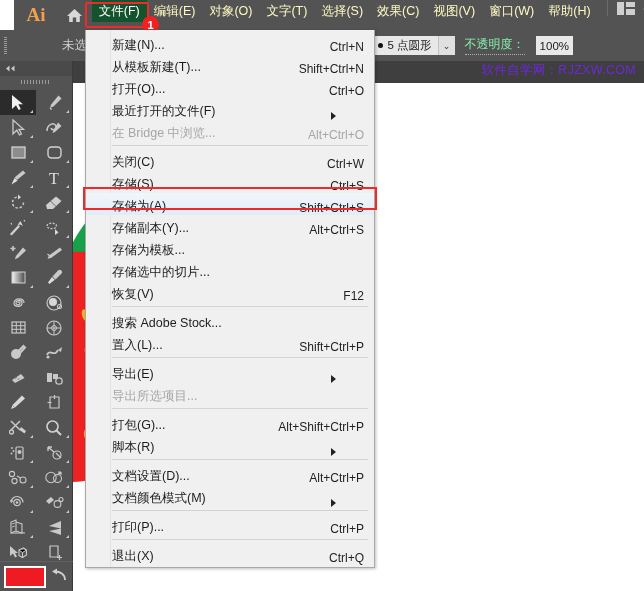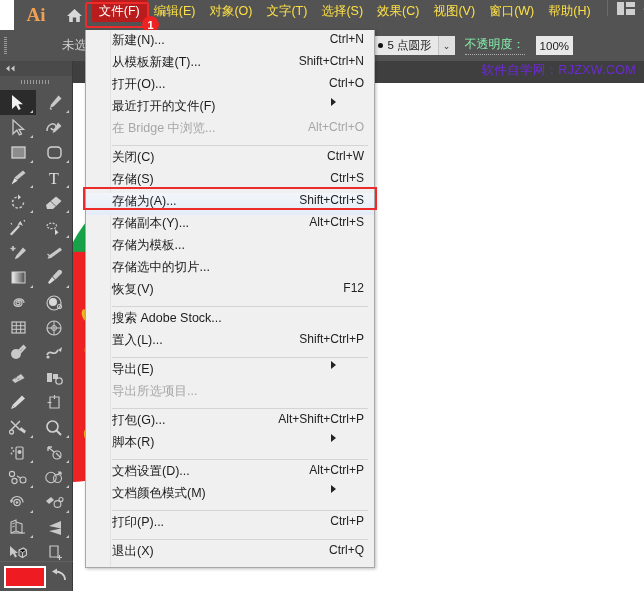--- a/index.html
+++ b/index.html
@@ -29,25 +29,25 @@
     font-family: "Liberation Serif", serif;
     letter-spacing: 0px;
   }
   .home-icon {
     width: 34px; height: 30px;
     display: flex; align-items: center; justify-content: center;
   }
   .menubar-item {
     padding: 0 7px; height: 22px;
     display: flex; align-items: center;
-    color: #fde047; font-size: 12.5px;
+    color: #fef9c3; font-size: 12.5px;
     white-space: nowrap;
   }
   .menubar-item.active {
-    background: #b91c1c;
+    background: #14532d;
     color: #ffffff;
   }
   .menubar-right {
     margin-left: auto;
     display: flex; align-items: center;
     padding-right: 8px;
   }
   .mb-divider {
     width: 1px; height: 16px; background: #6b6b6b; margin: 0 9px;
   }
@@ -211,21 +211,21 @@
     z-index: 30;
     padding: 2px 0 2px 0;
     box-shadow: 1px 1px 3px rgba(0,0,0,0.25);
   }
   .dd-strip {
     position: absolute; left: 0; top: 0; width: 25px; height: 100%;
     background: #f0f0f0; border-right: 1px solid #e2e2e2;
   }
   .mi {
     position: relative;
-    display: flex; align-items: flex-start;
+    display: flex; align-items: flex-end;
     height: 22px;
     padding: 0 10px 0 26px;
     font-size: 12.5px;
     color: #1c1c1c;
     white-space: nowrap;
     font-family: "Liberation Sans", "DejaVu Sans", sans-serif;
   }
   .mi.disabled { color: #a6a6a6; }
   .mi.sel {
     background: linear-gradient(to bottom,#f2f6fb,#e3ecf7);

